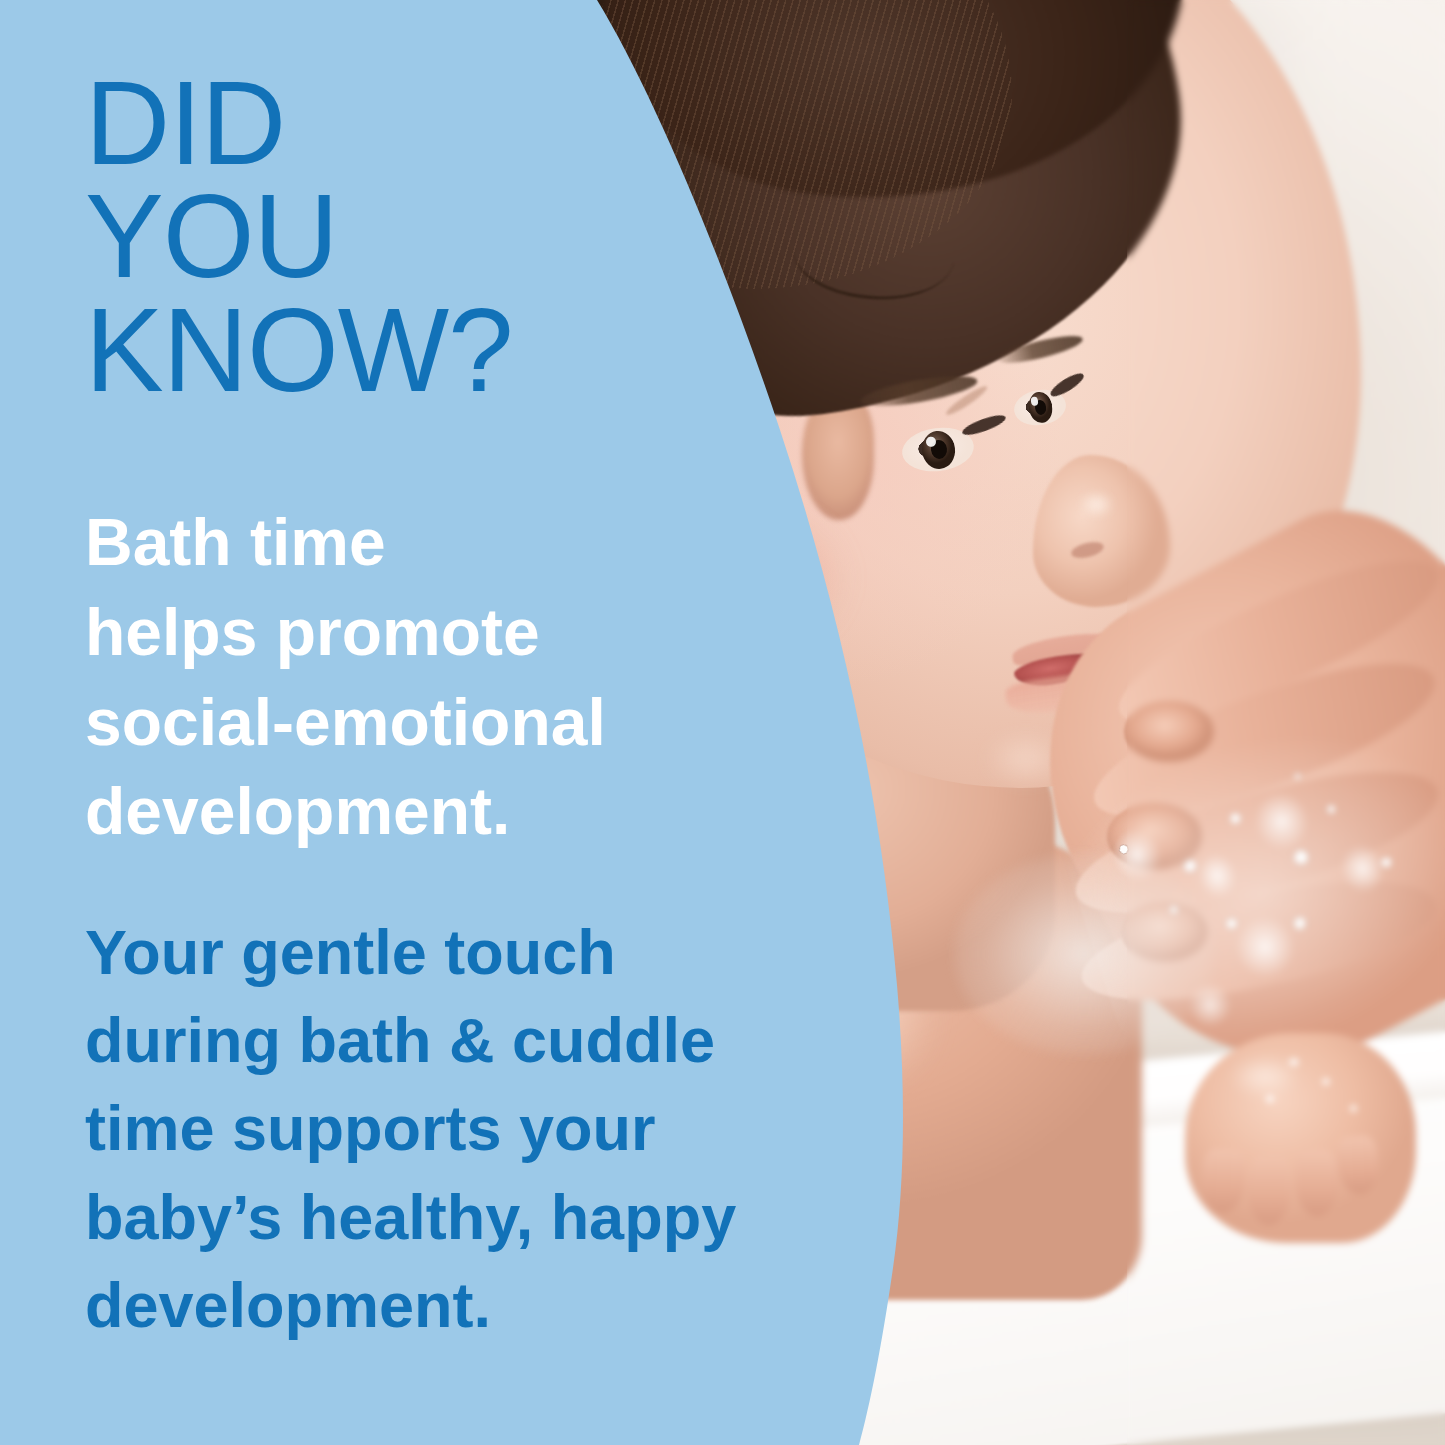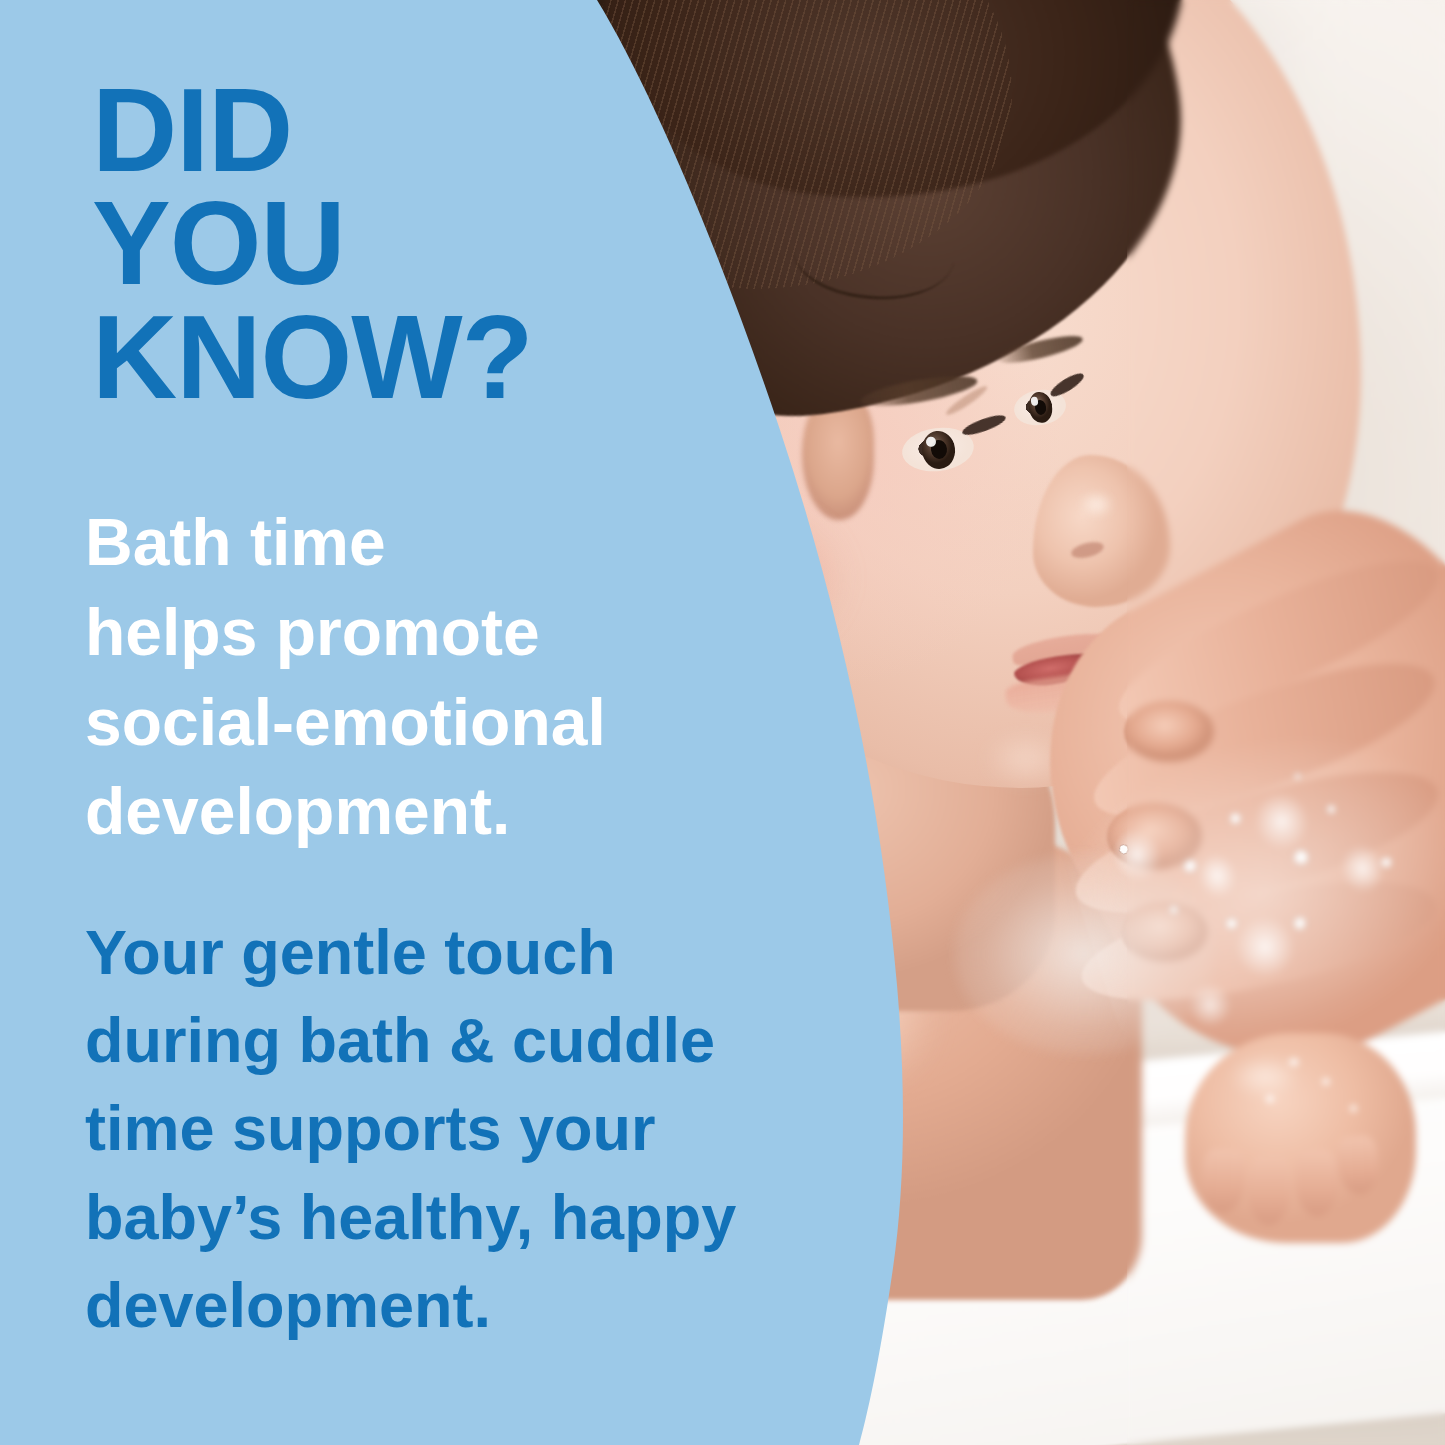--- a/index.html
+++ b/index.html
@@ -417,25 +417,25 @@
     position: absolute;
     inset: 0;
     z-index: 10;
   }
   .headline {
     position: absolute;
     left: 84px;
     top: 66px;
     width: 620px;
     color: #1272b8;
-    font-weight: bold;
+    font-weight: normal;
     font-size: 118px;
     line-height: 0.96;
     letter-spacing: -1px;
-    margin: 8px;
+    margin: 1px;
     white-space: pre-line;
   }
   .para-white {
     position: absolute;
     left: 85px;
     top: 498px;
     width: 620px;
     color: #ffffff;
     font-weight: bold;
     font-size: 66px;

